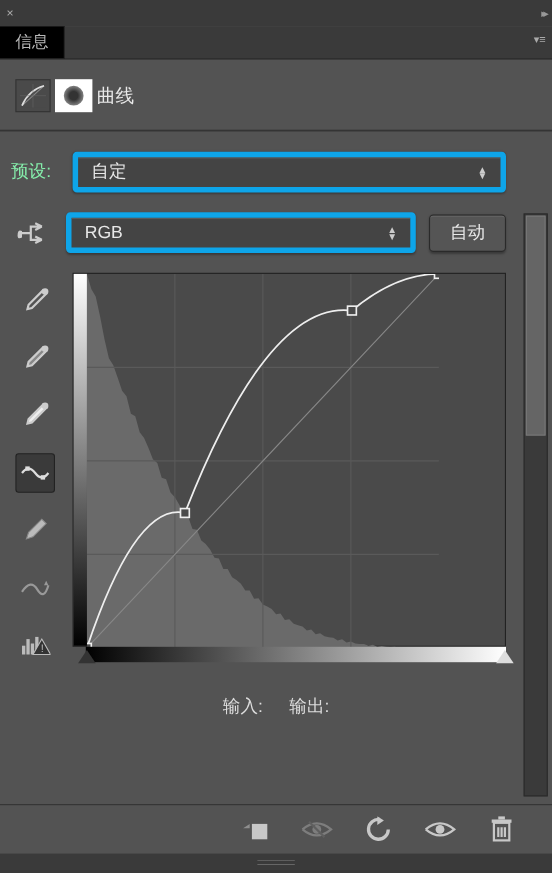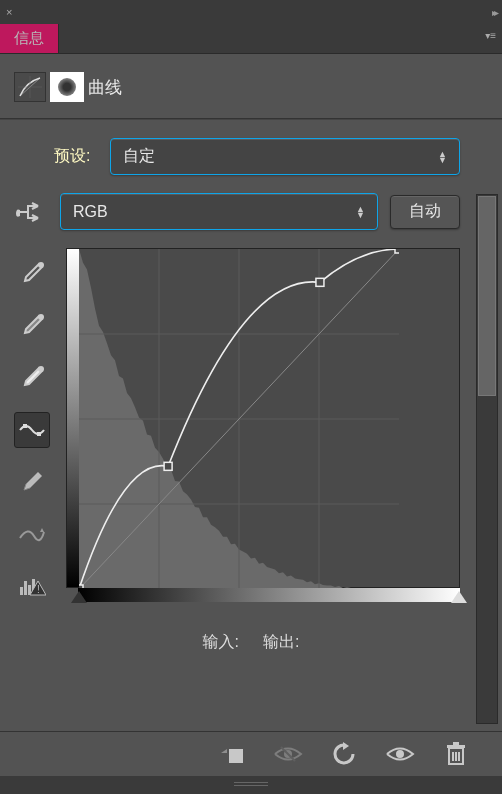--- a/index.html
+++ b/index.html
@@ -40,21 +40,21 @@
   font-size: 15px;
   color: #b8b8b8;
   cursor: pointer;
   border-right: 1px solid #2a2a2a;
 }
 .tab.active {
   background: #535353;
   color: #e8e8e8;
   border-top: 1px solid #666;
 }
-.tab.inactive { background: #be185d; text-align: right; }
+.tab.inactive { background: #000000; text-align: right; }
 .tabbar .menu-btn {
   position: absolute;
   right: 6px;
   top: 6px;
   color: #aaa;
   font-size: 10px;
   cursor: pointer;
 }
 
 .panel-body {
@@ -124,26 +124,26 @@
   margin: 0 -10px 18px -10px;
 }
 
 .row {
   display: flex;
   align-items: center;
   gap: 12px;
   margin-bottom: 18px;
   padding-right: 32px;
 }
-.label { font-size: 16px; color: #fef9c3; min-width: 44px; margin-left: 44px; }
+.label { font-size: 16px; color: #86efac; min-width: 44px; }
 .select {
   flex: 1;
   height: 37px;
   background: #444;
-  border: 1px solid #0ea5e9;
+  border: 5px solid #0ea5e9;
   border-radius: 4px;
   display: flex;
   align-items: center;
   justify-content: space-between;
   padding: 0 12px;
   color: #e8e8e8;
   font-size: 16px;
   cursor: pointer;
   box-shadow: inset 0 1px 0 #5a5a5a, 0 1px 2px rgba(0,0,0,0.3);
 }

